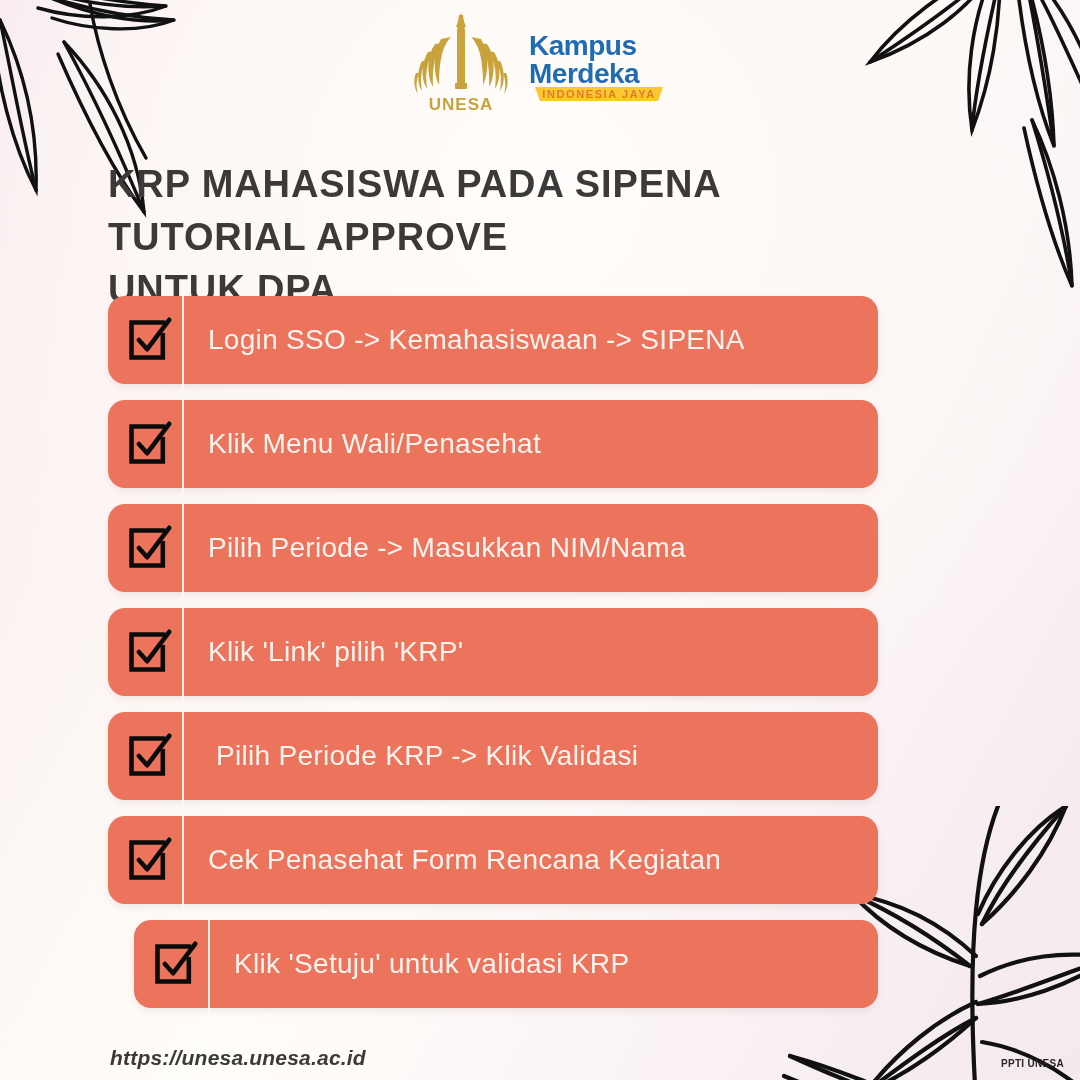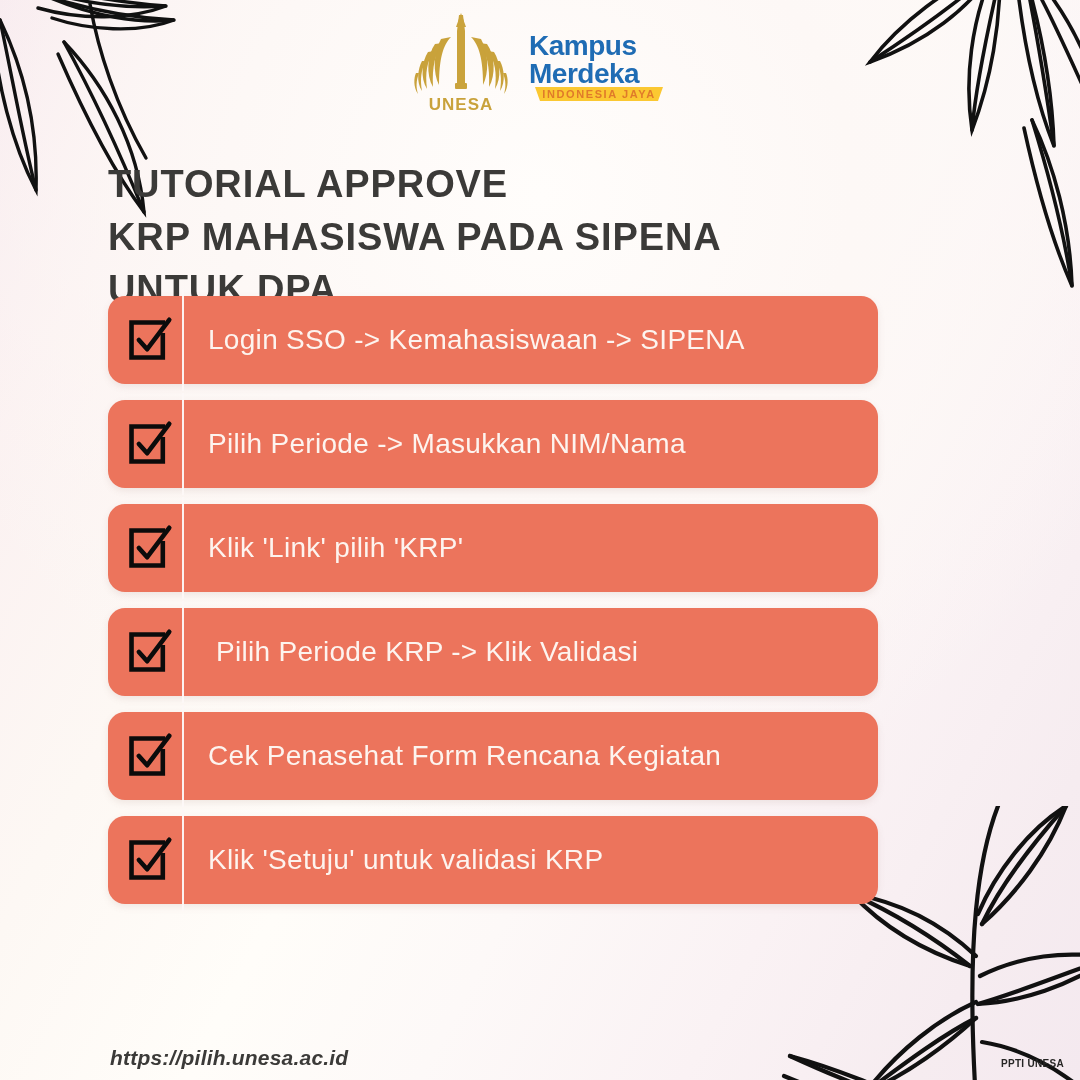--- a/index.html
+++ b/index.html
@@ -81,21 +81,21 @@
   .row {
     position: relative;
     height: 88px;
     margin-bottom: 16px;
     background: #ec745c;
     border-radius: 17px;
     display: flex;
     align-items: center;
     box-shadow: 0 3px 7px rgba(150,110,100,0.13);
   }
-  .row:last-child { margin-bottom: 0; }
+  .row:last-child { margin-bottom: 0; margin-left: 26px; }
 
   .cbx-cell {
     width: 74px;
     min-width: 74px;
     display: flex;
     align-items: center;
     justify-content: center;
     padding-left: 4px;
   }
   .cbx { width: 46px; height: 46px; display: block; overflow: visible; }
@@ -221,38 +221,48 @@
     <svg id="km-logo" viewBox="0 0 140 78">
       <text x="2" y="30" font-family="Liberation Sans, sans-serif" font-size="28" font-weight="700" fill="#1f6cb4" letter-spacing="-0.5">Kampus</text>
       <text x="2" y="58" font-family="Liberation Sans, sans-serif" font-size="28" font-weight="700" fill="#1f6cb4" letter-spacing="-0.5">Merdeka</text>
       <path d="M8 62 L136 62 L131 76 L13 76 Z" fill="#fbc832"></path>
       <text x="72" y="73" text-anchor="middle" font-family="Liberation Sans, sans-serif" font-size="11" font-weight="700" fill="#e07a2a" letter-spacing="1.6">INDONESIA JAYA</text>
     </svg>
 
   </div>
 
   <h1 id="title">
+    <span class="tline">KRP MAHASISWA PADA SIPENA</span>
     <span class="tline">TUTORIAL APPROVE</span>
-    <span class="tline">KRP MAHASISWA PADA SIPENA</span>
     <span class="tline">UNTUK DPA</span>
   </h1>
 
   <div id="checklist">
 
     <div class="row">
       <div class="cbx-cell">
         <svg class="cbx" viewBox="0 0 50 50" fill="none">
           <path d="M6 6 L40 6 M6 6 L6 44 M6 44 L40 44 M40 44 L40 20" stroke="#0b0b0b" stroke-width="5" stroke-linecap="square"></path>
           <path d="M14 25 L23 35 L47 3" stroke="#0b0b0b" stroke-width="5" stroke-linecap="round" stroke-linejoin="round"></path>
         </svg>
       </div>
       <div class="divider"></div>
       <div class="row-label">Login SSO -&gt; Kemahasiswaan -&gt; SIPENA</div>
     </div>
 
+    <div class="row">
+      <div class="cbx-cell">
+        <svg class="cbx" viewBox="0 0 50 50" fill="none">
+          <path d="M6 6 L40 6 M6 6 L6 44 M6 44 L40 44 M40 44 L40 20" stroke="#0b0b0b" stroke-width="5" stroke-linecap="square"></path>
+          <path d="M14 25 L23 35 L47 3" stroke="#0b0b0b" stroke-width="5" stroke-linecap="round" stroke-linejoin="round"></path>
+        </svg>
+      </div>
+      <div class="divider"></div>
+      <div class="row-label">Klik Menu Wali/Penasehat</div>
+    </div>
 
     <div class="row">
       <div class="cbx-cell">
         <svg class="cbx" viewBox="0 0 50 50" fill="none">
           <path d="M6 6 L40 6 M6 6 L6 44 M6 44 L40 44 M40 44 L40 20" stroke="#0b0b0b" stroke-width="5" stroke-linecap="square"></path>
           <path d="M14 25 L23 35 L47 3" stroke="#0b0b0b" stroke-width="5" stroke-linecap="round" stroke-linejoin="round"></path>
         </svg>
       </div>
       <div class="divider"></div>
       <div class="row-label">Pilih Periode -&gt; Masukkan NIM/Nama</div>
@@ -297,16 +307,16 @@
           <path d="M6 6 L40 6 M6 6 L6 44 M6 44 L40 44 M40 44 L40 20" stroke="#0b0b0b" stroke-width="5" stroke-linecap="square"></path>
           <path d="M14 25 L23 35 L47 3" stroke="#0b0b0b" stroke-width="5" stroke-linecap="round" stroke-linejoin="round"></path>
         </svg>
       </div>
       <div class="divider"></div>
       <div class="row-label">Klik 'Setuju' untuk validasi KRP</div>
     </div>
 
   </div>
 
-  <div id="footer-url">https://pilih.unesa.ac.id</div>
+  <div id="footer-url">https://unesa.unesa.ac.id</div>
   <div id="credit">PPTI UNESA</div>
 
 </div>
 
 </body></html>

